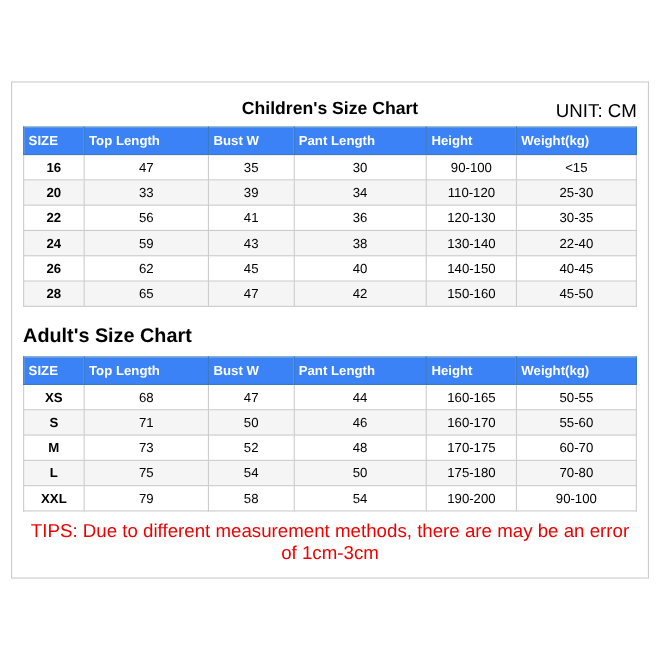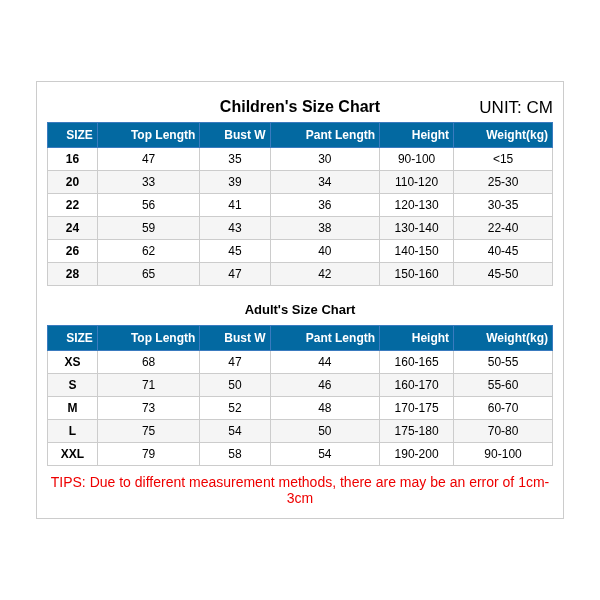--- a/index.html
+++ b/index.html
@@ -7,21 +7,21 @@
       width: 600px;
       height: 600px;
       background: #fff;
       font-family: Arial, sans-serif;
       font-size: 13px;
       display: flex;
       align-items: center;
       justify-content: center;
     }
     .container {
-      width: 528px;
+      width: 580px;
       border: 1px solid #ccc;
       padding: 10px;
     }
     .main-title {
       text-align: center;
       font-size: 16px;
       font-weight: bold;
       padding: 6px 0 2px 0;
       position: relative;
     }
@@ -31,52 +31,52 @@
       top: 6px;
       font-size: 17px;
       font-weight: normal;
     }
     table {
       width: 100%;
       border-collapse: collapse;
       margin-top: 4px;
     }
     th {
-      background-color: #0369a1;
+      background-color: #3b82f6;
       color: #fff;
       padding: 5px 4px;
-      text-align: right;
+      text-align: left;
       font-size: 12px;
       border: 1px solid #3a7bbf;
     }
     td {
       border: 1px solid #ccc;
       padding: 4px 4px;
       text-align: center;
       font-size: 12px;
     }
     tr:nth-child(even) td {
       background-color: #f5f5f5;
     }
     tr:nth-child(odd) td {
       background-color: #fff;
     }
     td:first-child {
       font-weight: bold;
     }
     .section-title {
-      text-align: center;
-      font-size: 13px;
+      text-align: left;
+      font-size: 18px;
       font-weight: bold;
       padding: 8px 0 4px 0;
       margin-top: 8px;
     }
     .tips {
       text-align: center;
-      font-size: 14px;
+      font-size: 17px;
       color: #e00;
       margin-top: 8px;
       padding-bottom: 2px;
     }
   </style>
 </head>
 <body>
 
 <div class="container">
   <div class="main-title">

